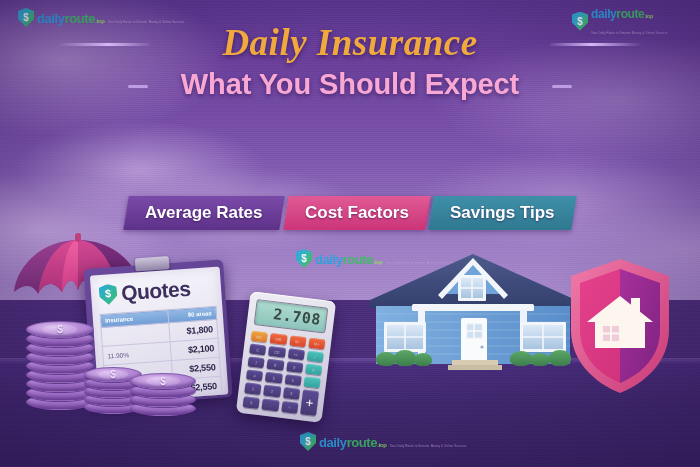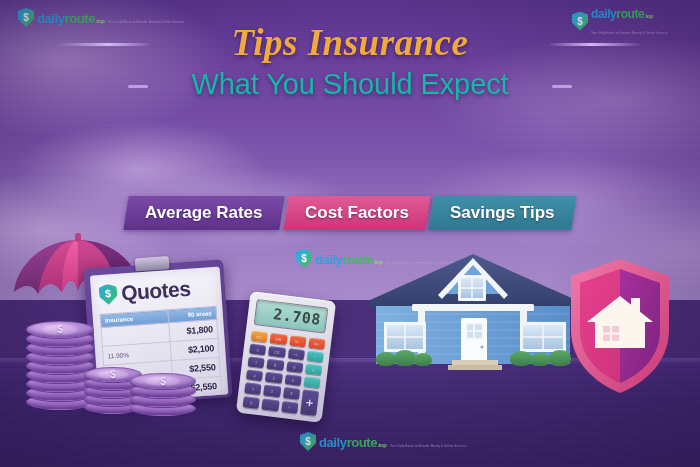--- a/index.html
+++ b/index.html
@@ -112,21 +112,21 @@
   }
   .rule.left  { left:58px; }
   .rule.right { right:58px; background:linear-gradient(270deg, rgba(196,160,240,0), #d5b7f5 55%, rgba(196,160,240,.1)); }
 
   .title-line2 {
     font-size:45px; font-weight:bold; color:#f4f2f7;
     letter-spacing:-.6px; line-height:1.12;
     text-shadow:0 3px 5px rgba(35,8,65,.55);
   }
   .title-line3 {
-    font-size:29px; font-weight:normal; color:#14b8a6;
+    font-size:29px; font-weight:bold; color:#f9a8d4;
     letter-spacing:-.1px; line-height:1.35;
     text-shadow:0 2px 4px rgba(35,8,65,.5);
   }
   .dash {
     position:absolute; top:53%; width:20px; height:3px;
     background:#c9a9ef; border-radius:2px; opacity:.85;
   }
   .dash.left  { left:128px; }
   .dash.right { right:128px; }
 
@@ -522,21 +522,21 @@
         <div class="key plus">+</div>
         <div class="key">0</div>
         <div class="key">.</div>
         <div class="key">=</div>
       </div>
   </div>
 
   <div class="title-block">
     <div class="title-row">
       <span class="rule left"></span>
-      <span class="title-line1">Tips Insurance</span>
+      <span class="title-line1">Daily Insurance</span>
       <span class="rule right"></span>
     </div>
     <div class="title-row">
       <span class="dash left"></span>
       <span class="title-line3">What You Should Expect</span>
       <span class="dash right"></span>
     </div>
   </div>
 
   <div class="tags">

